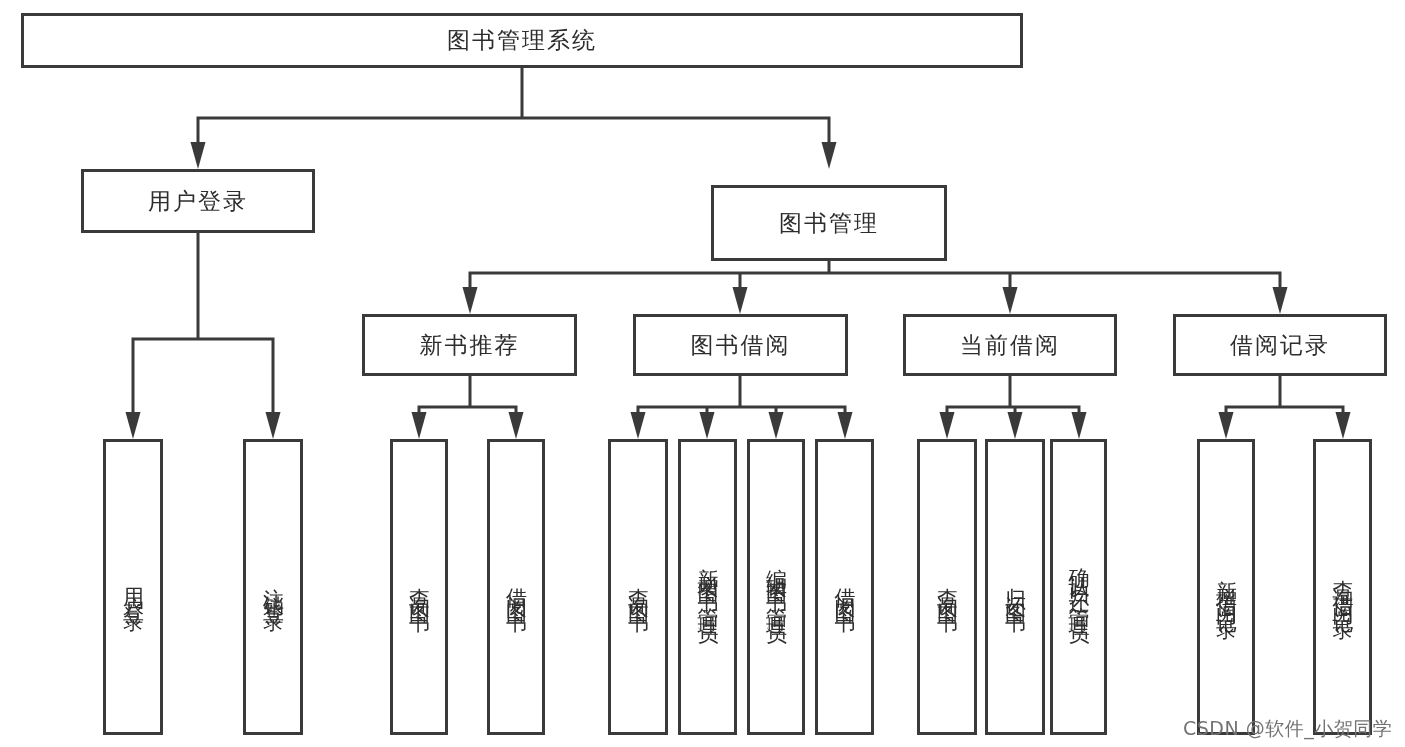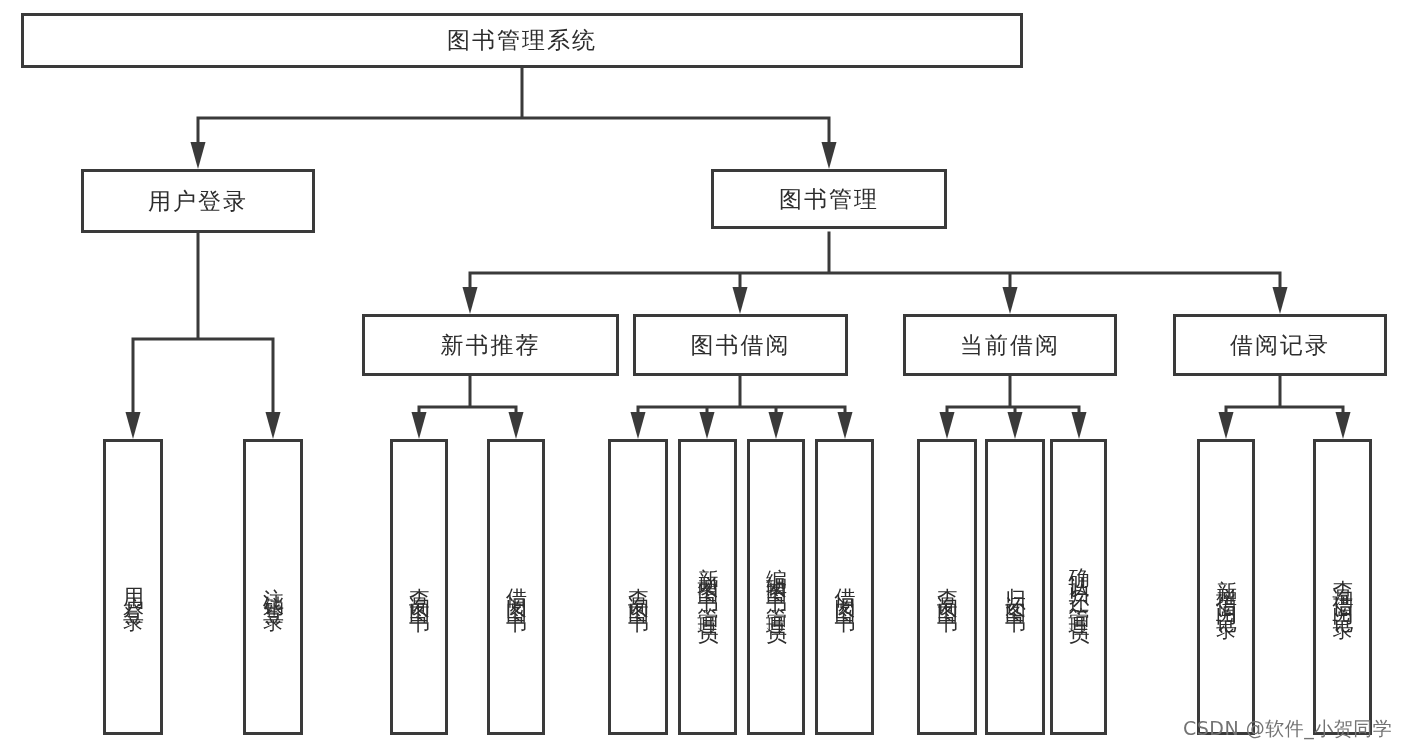--- a/index.html
+++ b/index.html
@@ -78,25 +78,25 @@
     </g>
   </svg>
 
   <div class="box" style="left:21px;top:13px;width:1002px;height:55px">
     <span class="hlabel">图书管理系统</span>
   </div>
 
   <div class="box" style="left:81px;top:169px;width:234px;height:64px">
     <span class="hlabel">用户登录</span>
   </div>
-  <div class="box" style="left:711px;top:169px;width:236px;height:60px">
+  <div class="box" style="left:711px;top:185px;width:236px;height:76px">
     <span class="hlabel">图书管理</span>
   </div>
 
-  <div class="box" style="left:362px;top:314px;width:257px;height:62px">
+  <div class="box" style="left:362px;top:314px;width:215px;height:62px">
     <span class="hlabel">新书推荐</span>
   </div>
   <div class="box" style="left:903px;top:314px;width:214px;height:62px">
     <span class="hlabel">当前借阅</span>
   </div>
   <div class="box" style="left:633px;top:314px;width:215px;height:62px">
     <span class="hlabel">图书借阅</span>
   </div>
   <div class="box" style="left:1173px;top:314px;width:214px;height:62px">
     <span class="hlabel">借阅记录</span>

